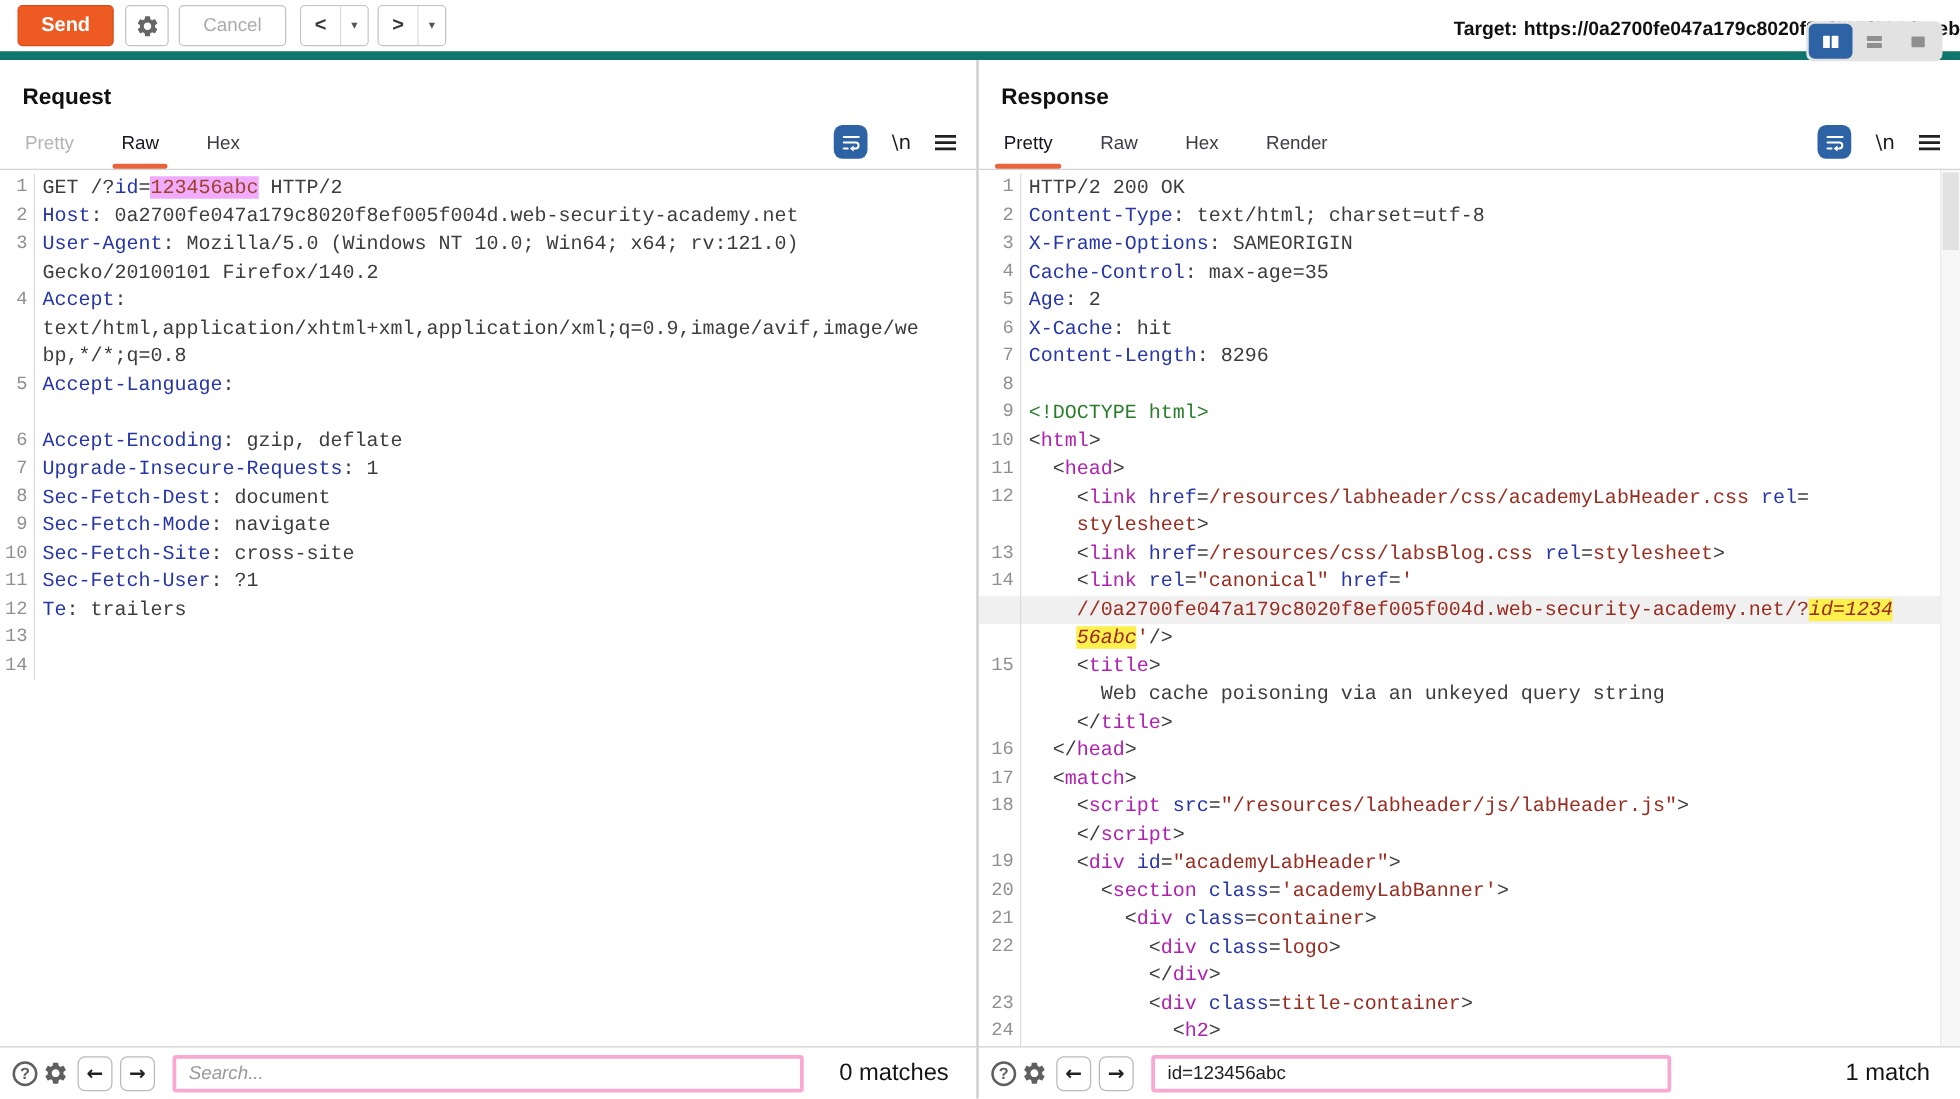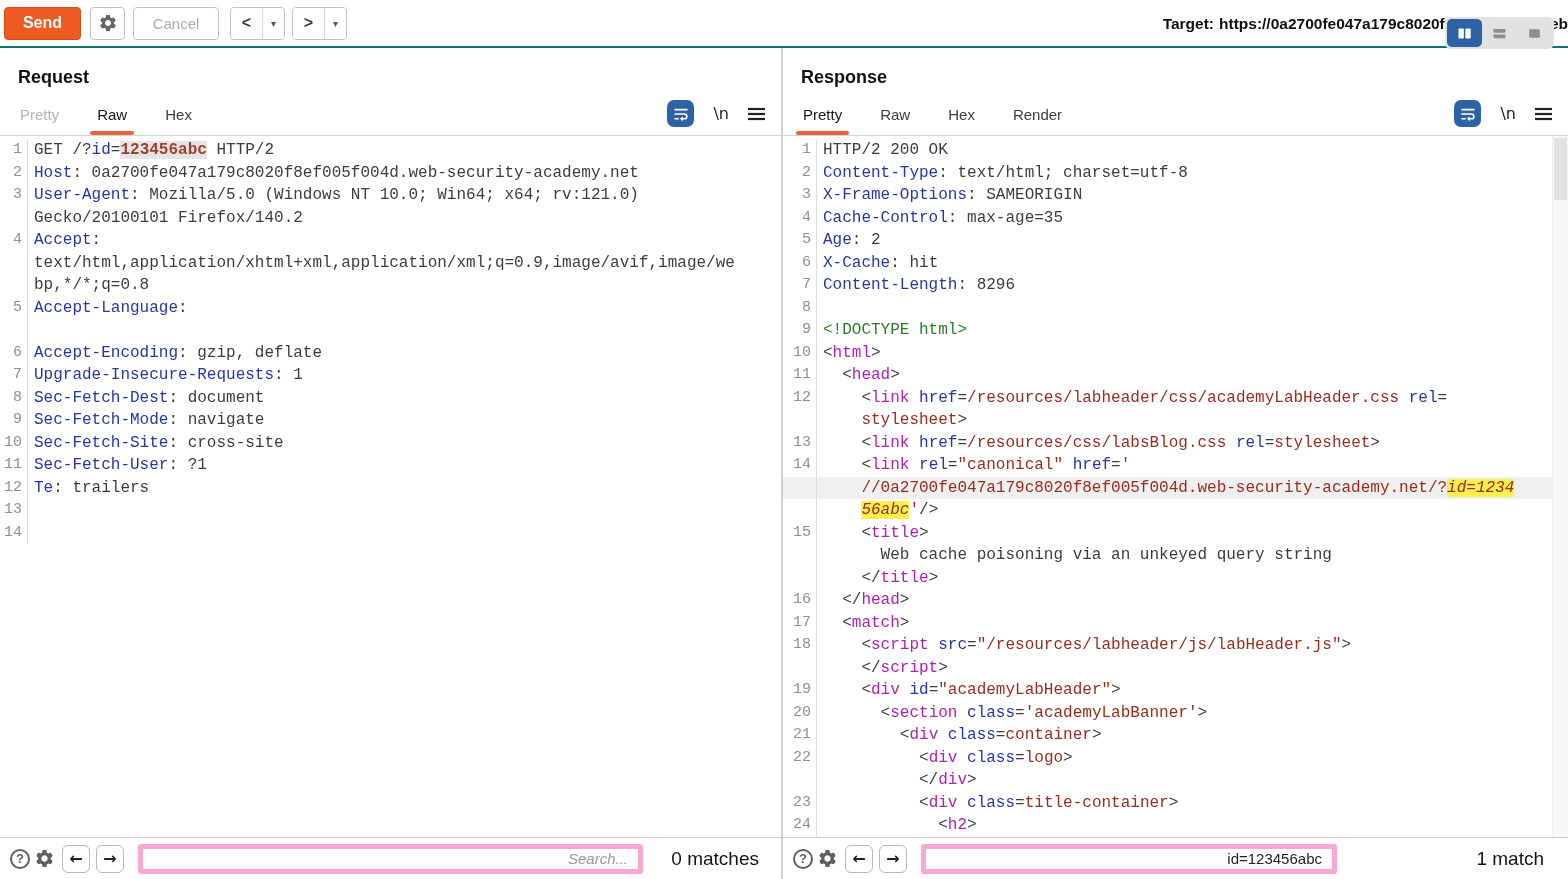--- a/index.html
+++ b/index.html
@@ -3,21 +3,21 @@
 <meta charset="utf-8">
 <style>
   html,body{margin:0;padding:0;}
   body{
     width:1568px;height:879px;position:relative;overflow:hidden;background:#fff;
     font-family:"Liberation Sans",sans-serif;color:#222;
   }
   
   .toolbar{
     position:absolute;top:0;left:0;right:0;height:48px;background:#fff;
-    border-bottom:2px solid #0f766e;display:flex;align-items:center;padding-left:4px;box-sizing:border-box;
+    border-bottom:7px solid #0f766e;display:flex;align-items:center;padding-left:14px;box-sizing:border-box;
   }
   .btn{height:33px;box-sizing:border-box;border:1px solid #c3c3c3;border-radius:4px;background:#fff;
     font-family:"Liberation Sans",sans-serif;font-size:15px;display:inline-flex;align-items:center;justify-content:center;cursor:pointer;}
   .btn-send{width:77px;background:#ee5b22;border-color:#d94c14;color:#fff;font-weight:bold;font-size:16px;margin-right:9px;}
   .btn-gear{width:35px;margin-right:8px;}
   .btn-cancel{width:86px;color:#ababab;margin-right:11px;text-align:right;}
   .split{display:inline-flex;height:33px;box-sizing:border-box;border:1px solid #c3c3c3;border-radius:4px;overflow:hidden;margin-right:7px;background:#fff;}
   .split-main{width:32px;border:none;background:#fff;font-size:16px;font-weight:bold;color:#3a3a3a;display:flex;align-items:center;justify-content:center;cursor:pointer;border-right:1px solid #d8d8d8;}
   .split-caret{width:21px;border:none;background:#fff;display:flex;align-items:center;justify-content:center;cursor:pointer;}
   .caret{font-family:"DejaVu Sans",sans-serif;font-size:10px;color:#555;}
@@ -49,34 +49,34 @@
   .row-hl{background:#f0f0f0;}
   .gutter{flex:0 0 auto;text-align:right;padding-right:5px;color:#909090;border-right:1px solid #dcdcdc;font-size:15px;}
   .panel-left .gutter{width:22px;}
   .panel-right .gutter{width:28px;}
   .code-text{padding-left:6px;}
   .sp{color:#3d3d3d;}
   .sn{color:#2636a8;}
   .st{color:#b11fb1;}
   .sv{color:#992b1f;}
   .sg{color:#2a7d2a;}
-  .sho{background:#e5e5e5;color:#a0402c;font-weight:bold;}
+  .sho{background:#f0abfc;color:#a0402c;}
   .shy{background:#fcf04d;color:#992b1f;font-style:italic;}
   
   .vscroll{position:absolute;top:0;right:0;bottom:0;width:15px;background:#f7f7f7;border-left:1px solid #ececec;}
   .vthumb{position:absolute;top:2px;left:1px;width:13px;height:62px;background:#e2e2e2;}
   
   .searchbar{height:42px;border-top:1px solid #cfcfcf;display:flex;align-items:center;padding:0 16px 0 8px;box-sizing:border-box;gap:0;}
   .sb-icon{width:24px;height:24px;display:flex;align-items:center;justify-content:center;cursor:pointer;color:#5a5a5a;}
   .help-circle{width:20px;height:20px;border:2px solid #5f5f5f;border-radius:50%;display:flex;align-items:center;justify-content:center;
     font-size:13px;font-weight:bold;color:#5f5f5f;box-sizing:border-box;}
   .nav-btn{width:28px;height:28px;border:1px solid #b9b9b9;border-radius:6px;background:#fff;display:flex;align-items:center;justify-content:center;cursor:pointer;margin-left:6px;}
   .arrow{font-family:"DejaVu Sans",sans-serif;font-size:16px;color:#222;font-weight:bold;}
-  .search-input{height:30px;box-sizing:border-box;border:5px solid #f9a8d4;border-radius:3px;font-size:15px;padding:0 10px;color:#222;
-    font-family:"Liberation Sans",sans-serif;margin-left:14px;text-align:right;}
+  .search-input{height:30px;box-sizing:border-box;border:3px solid #f9a8d4;border-radius:3px;font-size:15px;padding:0 10px;color:#222;
+    font-family:"Liberation Sans",sans-serif;margin-left:14px;}
   .search-input::placeholder{font-style:italic;color:#9a9a9a;}
   .panel-left .search-input{width:505px;}
   .panel-right .search-input{width:416px;}
   .matches{margin-left:auto;font-size:19px;color:#141414;white-space:nowrap;}
   .panel-left .matches{margin-right:6px;}
   .panel-right .matches{margin-right:8px;}
   svg{display:block;}
 </style>
 </head>
 <body>

